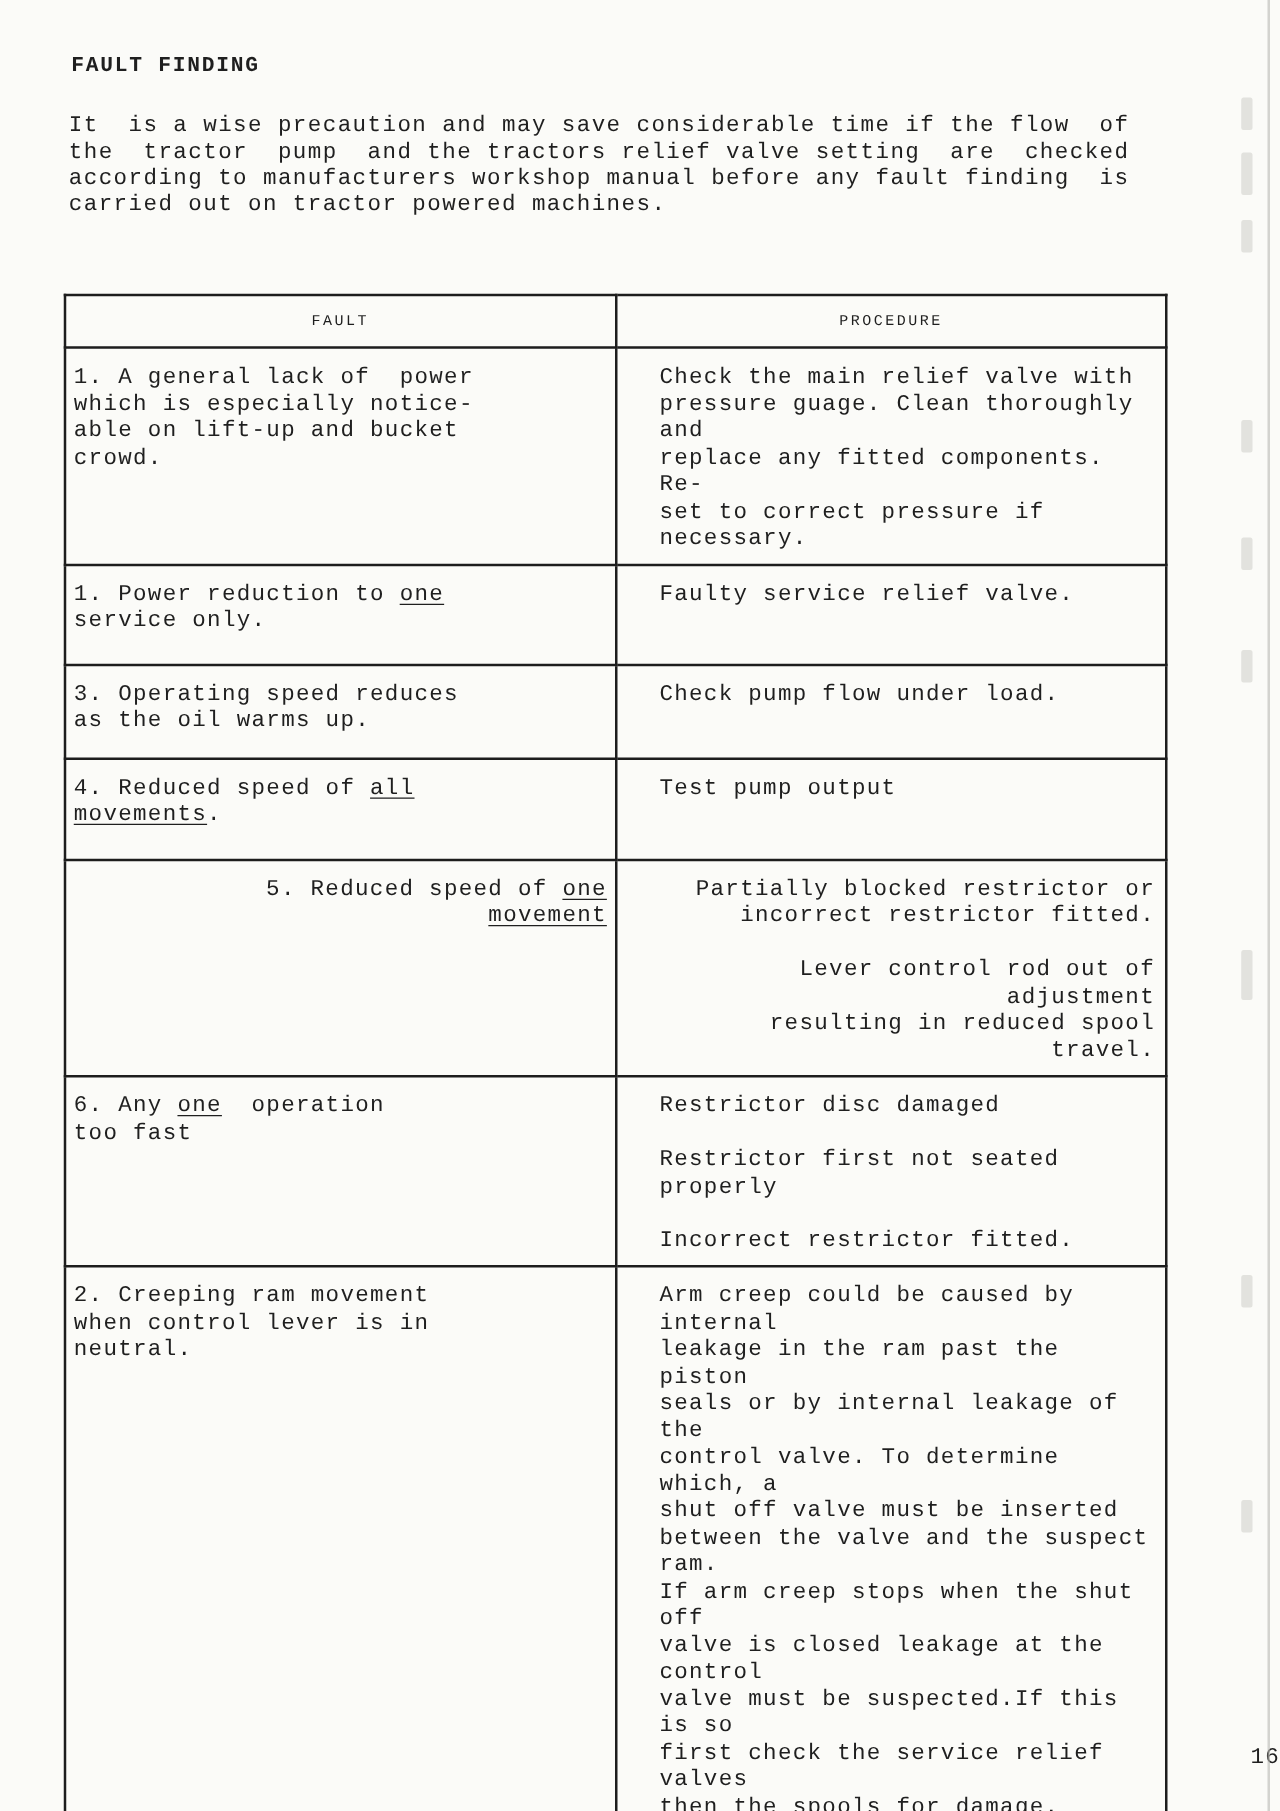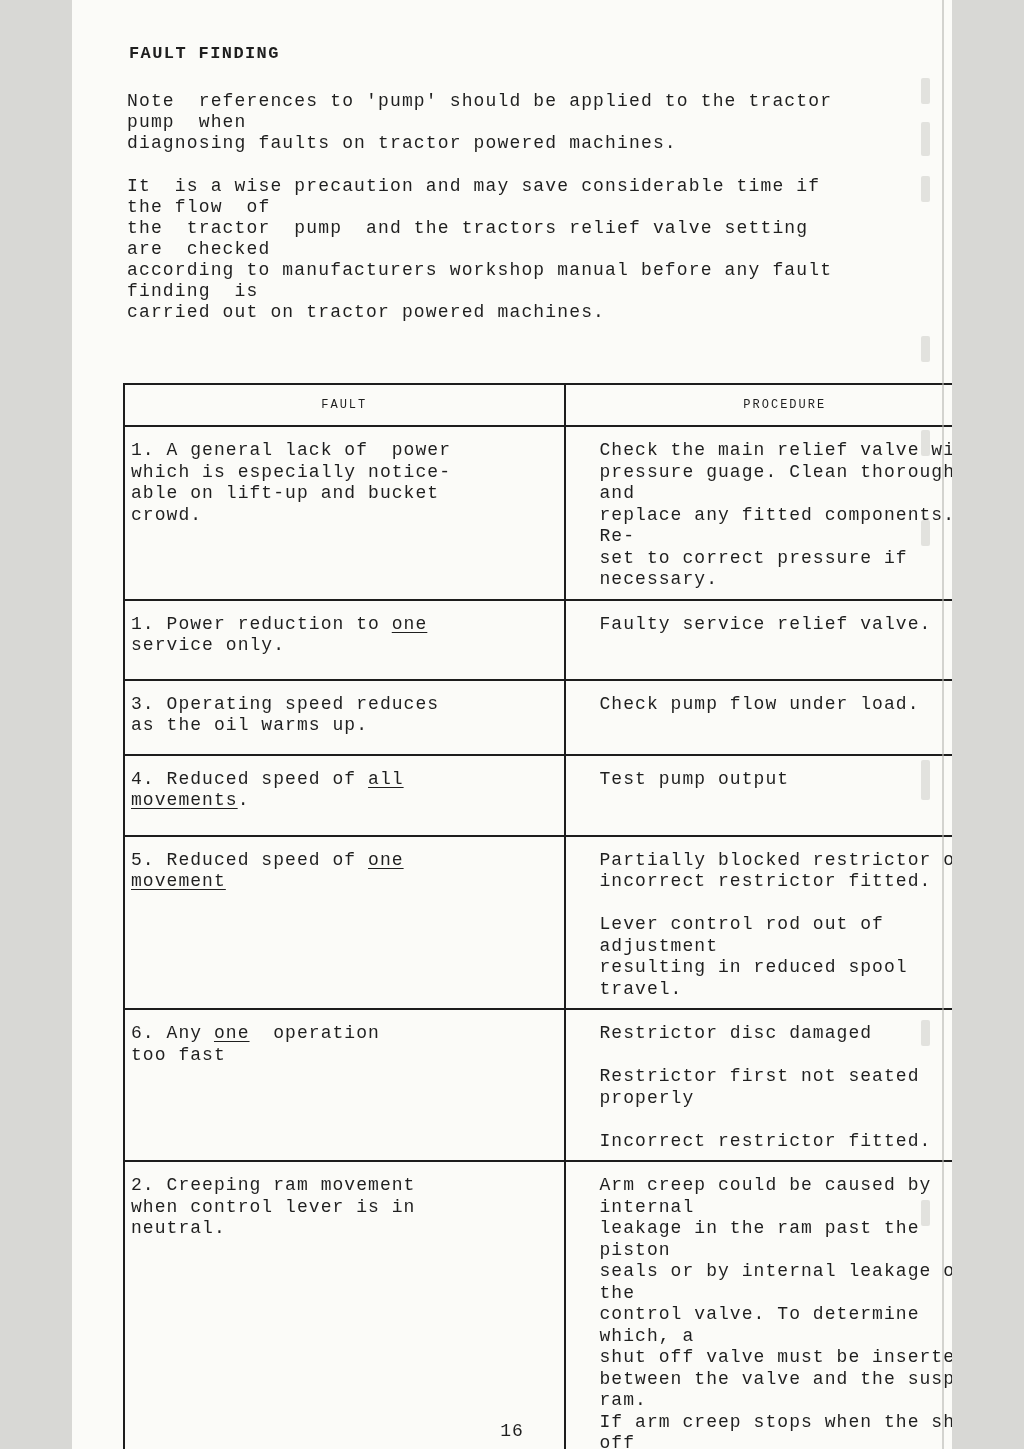--- a/index.html
+++ b/index.html
@@ -1,18 +1,18 @@
 <!DOCTYPE html>
 <html><head>
 <meta charset="utf-8">
 <style>
   html,body { margin:0; padding:0; background:#d8d8d5; }
   .page {
     position:relative;
-    width:880px; height:1449px;
+    width:1024px; height:1449px;
     margin:0 auto;
     background:#fbfbf8;
     box-sizing:border-box;
     padding:40px 90px 0 55px;
     font-family:"Liberation Mono","DejaVu Sans Mono",monospace;
     color:#1f1f1f;
     overflow:hidden;
   }
   .title {
     font-size:17px; font-weight:bold; letter-spacing:1.4px;
@@ -42,49 +42,47 @@
     vertical-align:top;
     white-space:pre-wrap;
     font-size:18px; line-height:21.5px; letter-spacing:1.05px;border-radius:11px;
   }
   td.fault { width:377px; padding:13px 6px 8px 6px; }
   td.proc  { padding:13px 8px 8px 34px; }
   tr.r1 { height:119px; }
   tr.r2 { height:80px; }
   tr.r3 { height:75px; }
   tr.r4 { height:81px; }
-  tr.r5 { height:146px; }
+  tr.r5 { height:146px;text-align:right; }
   tr.r6 { height:146px; }
   tr.r7 { height:267px; }
   .u { text-decoration:underline; text-underline-offset:3px; }
   .pageno {
-    position:absolute; left:0; right:0; bottom:8px;
-    text-align:center; font-size:18px; letter-spacing:1px;
+    position:absolute; left:0; right:0; bottom:33px;
+    text-align:right; font-size:18px; letter-spacing:1px;
   }
   .scan-edge {
     position:absolute; top:0; bottom:0; right:8px; width:2px;
     background:#b9b9b4; opacity:.6;
   }
   .smudge {
     position:absolute; right:22px; width:9px; height:26px;
     background:#c9c9c3; opacity:.5; border-radius:2px;
   }
   .s1{top:78px;} .s2{top:122px; height:34px;} .s3{top:176px;}
   .s4{top:336px;} .s5{top:430px;} .s6{top:520px;} .s7{top:760px; height:40px;}
   .s8{top:1020px;} .s9{top:1200px;}
 </style>
 </head>
 <body>
 
 <div class="page">
 
   <div class="title">FAULT FINDING</div>
 
-  <p class="para">Note  references to 'pump' should be applied to the tractor  pump  when
-diagnosing faults on tractor powered machines.</p>
   <p class="para">It  is a wise precaution and may save considerable time if the flow  of
 the  tractor  pump  and the tractors relief valve setting  are  checked
 according to manufacturers workshop manual before any fault finding  is
 carried out on tractor powered machines.</p>
 
   <table class="fault-table">
     <thead>
       <tr>
         <th>FAULT</th>
         <th>PROCEDURE</th>

